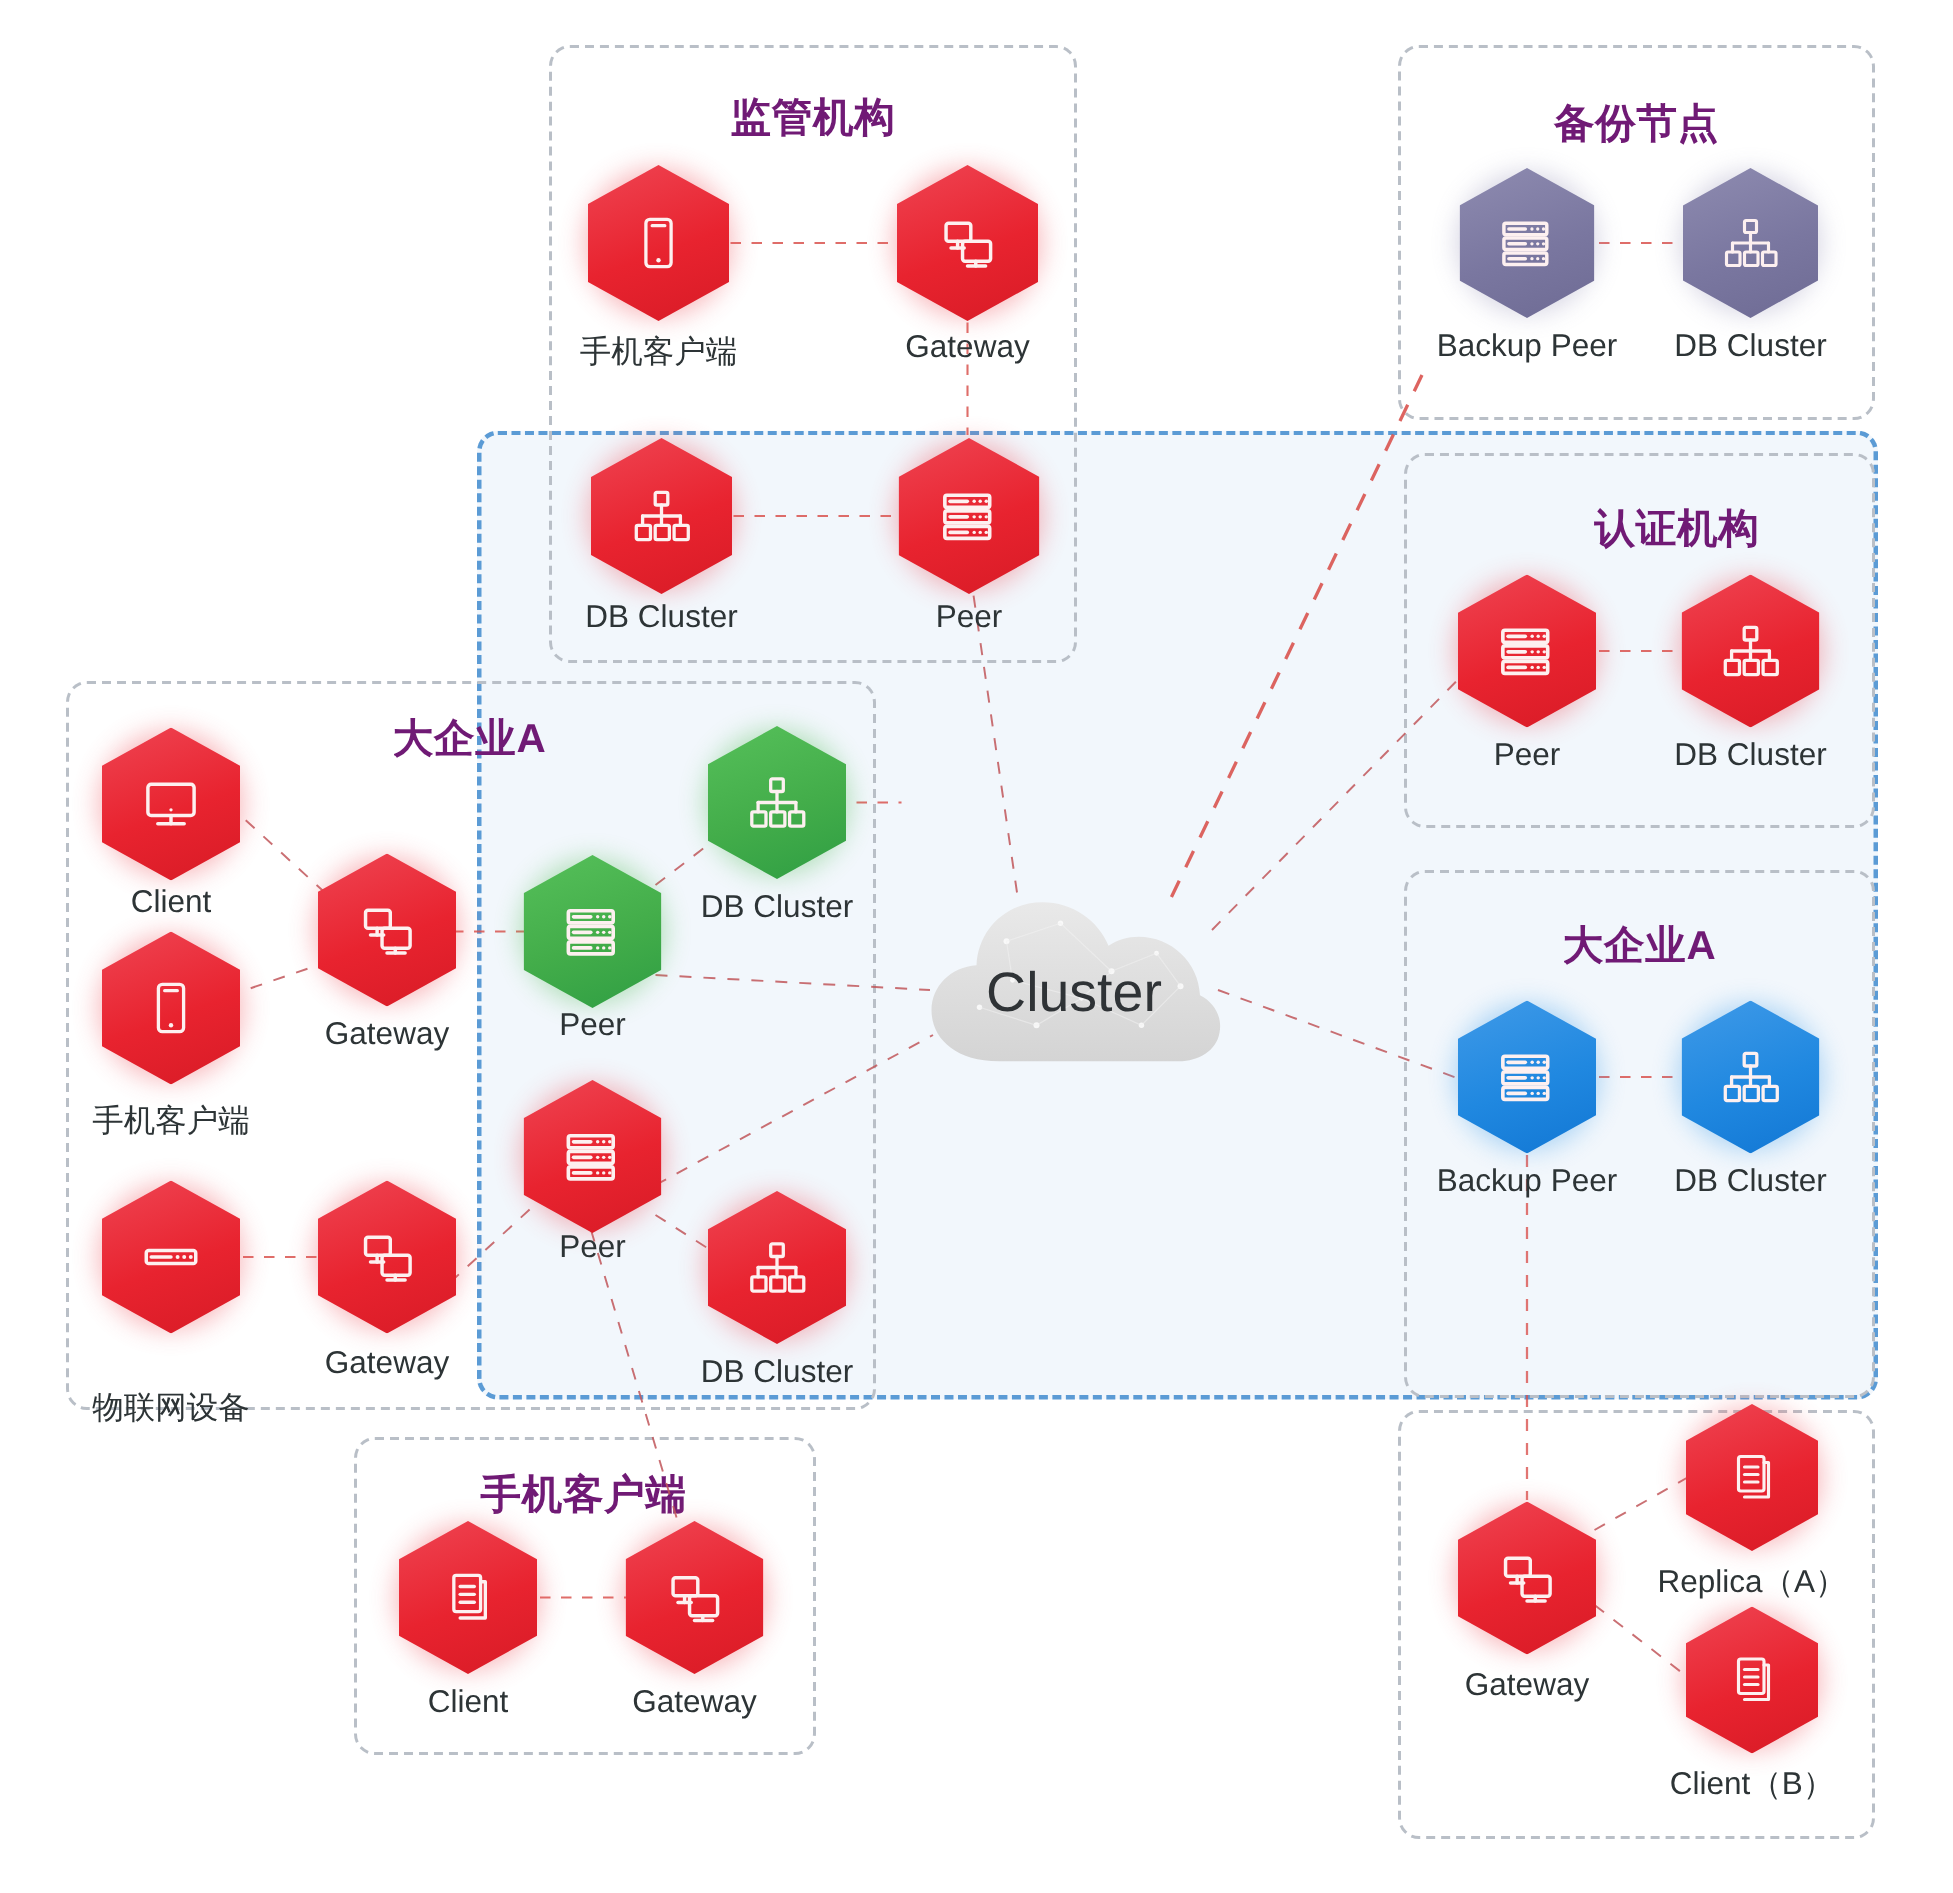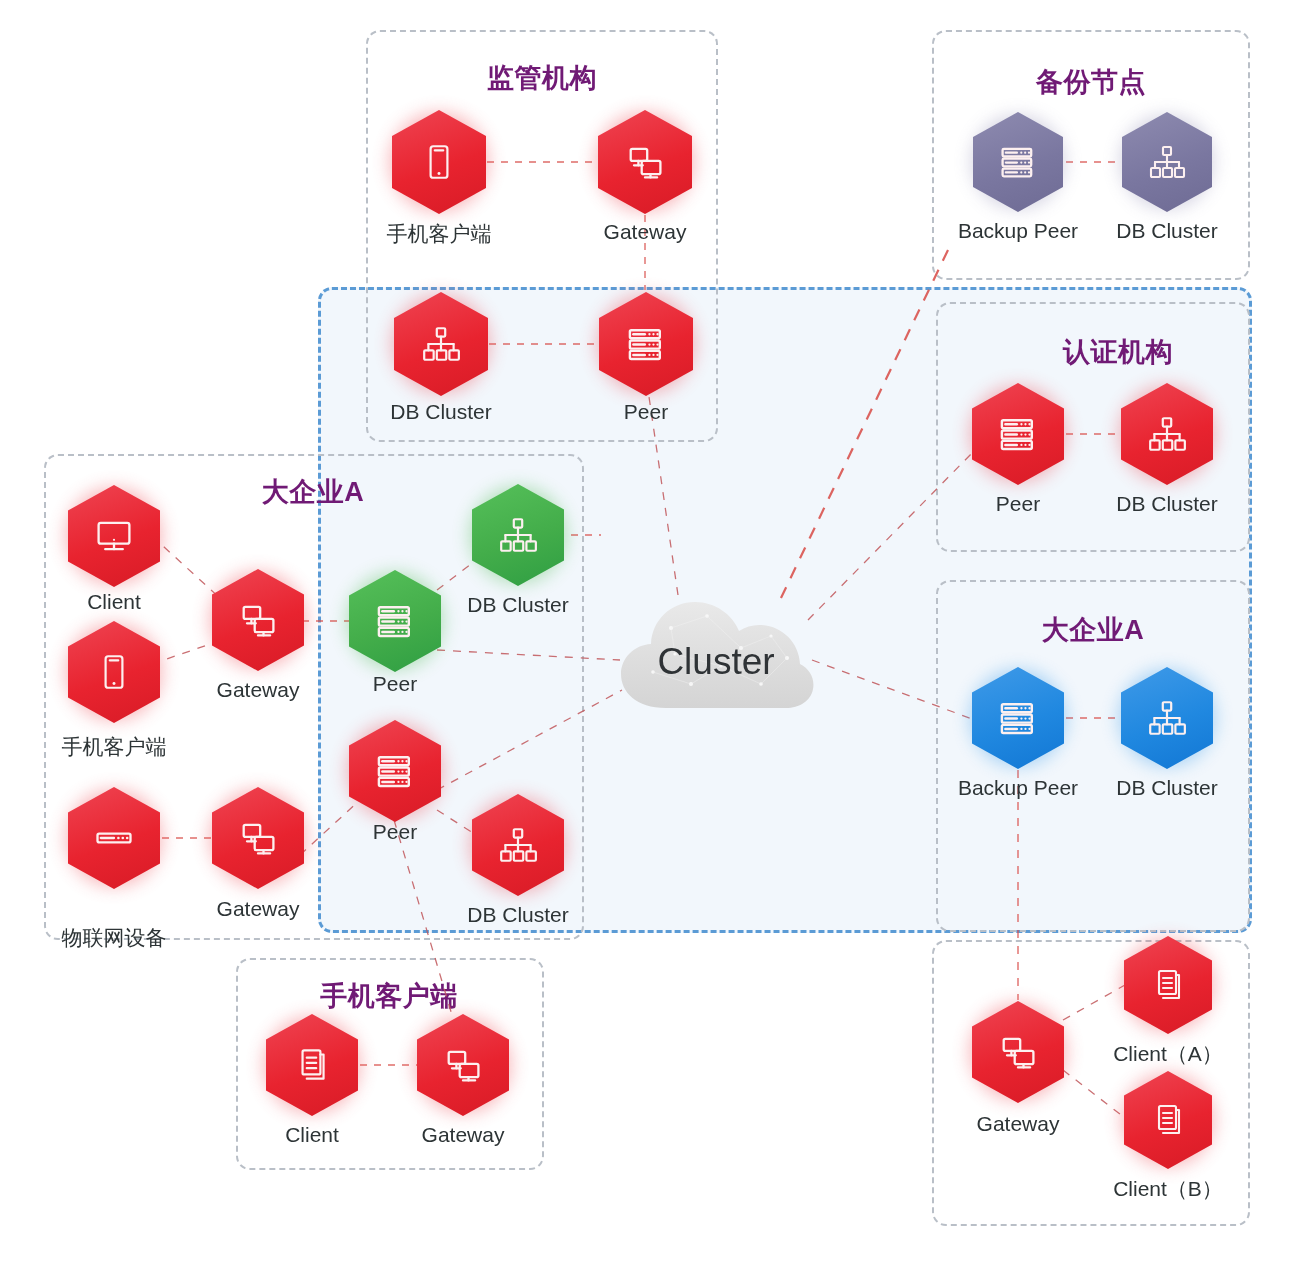--- a/index.html
+++ b/index.html
@@ -535,21 +535,21 @@
     <div class="hexshape c-red" style="width:88px;height:98px;">
       <svg class="ico" width="40" height="40" viewBox="0 0 40 40">
         <rect x="11" y="6" width="17" height="23" rx="1.5"></rect>
         <path d="M28,10 L31,10 L31,33 L15,33"></path>
         <line x1="15" y1="13" x2="24" y2="13"></line>
           <line x1="15" y1="18" x2="24" y2="18"></line>
         <line x1="15" y1="23" x2="24" y2="23"></line>
       </svg>
     </div>
   </div>
-  <div class="node-label" style="left:1168px;top:1040px;">Client（A）</div>
+  <div class="node-label" style="left:1168px;top:1040px;">Replica（A）</div>
 
   <div class="glow g-red" style="left:1168px;top:1120px;width:92px;height:92px;"></div>
   <div class="hex" style="left:1168px;top:1120px;">
     <div class="hexshape c-red" style="width:88px;height:98px;">
       <svg class="ico" width="40" height="40" viewBox="0 0 40 40">
         <rect x="11" y="6" width="17" height="23" rx="1.5"></rect>
         <path d="M28,10 L31,10 L31,33 L15,33"></path>
         <line x1="15" y1="13" x2="24" y2="13"></line>
           <line x1="15" y1="18" x2="24" y2="18"></line>
         <line x1="15" y1="23" x2="24" y2="23"></line>

